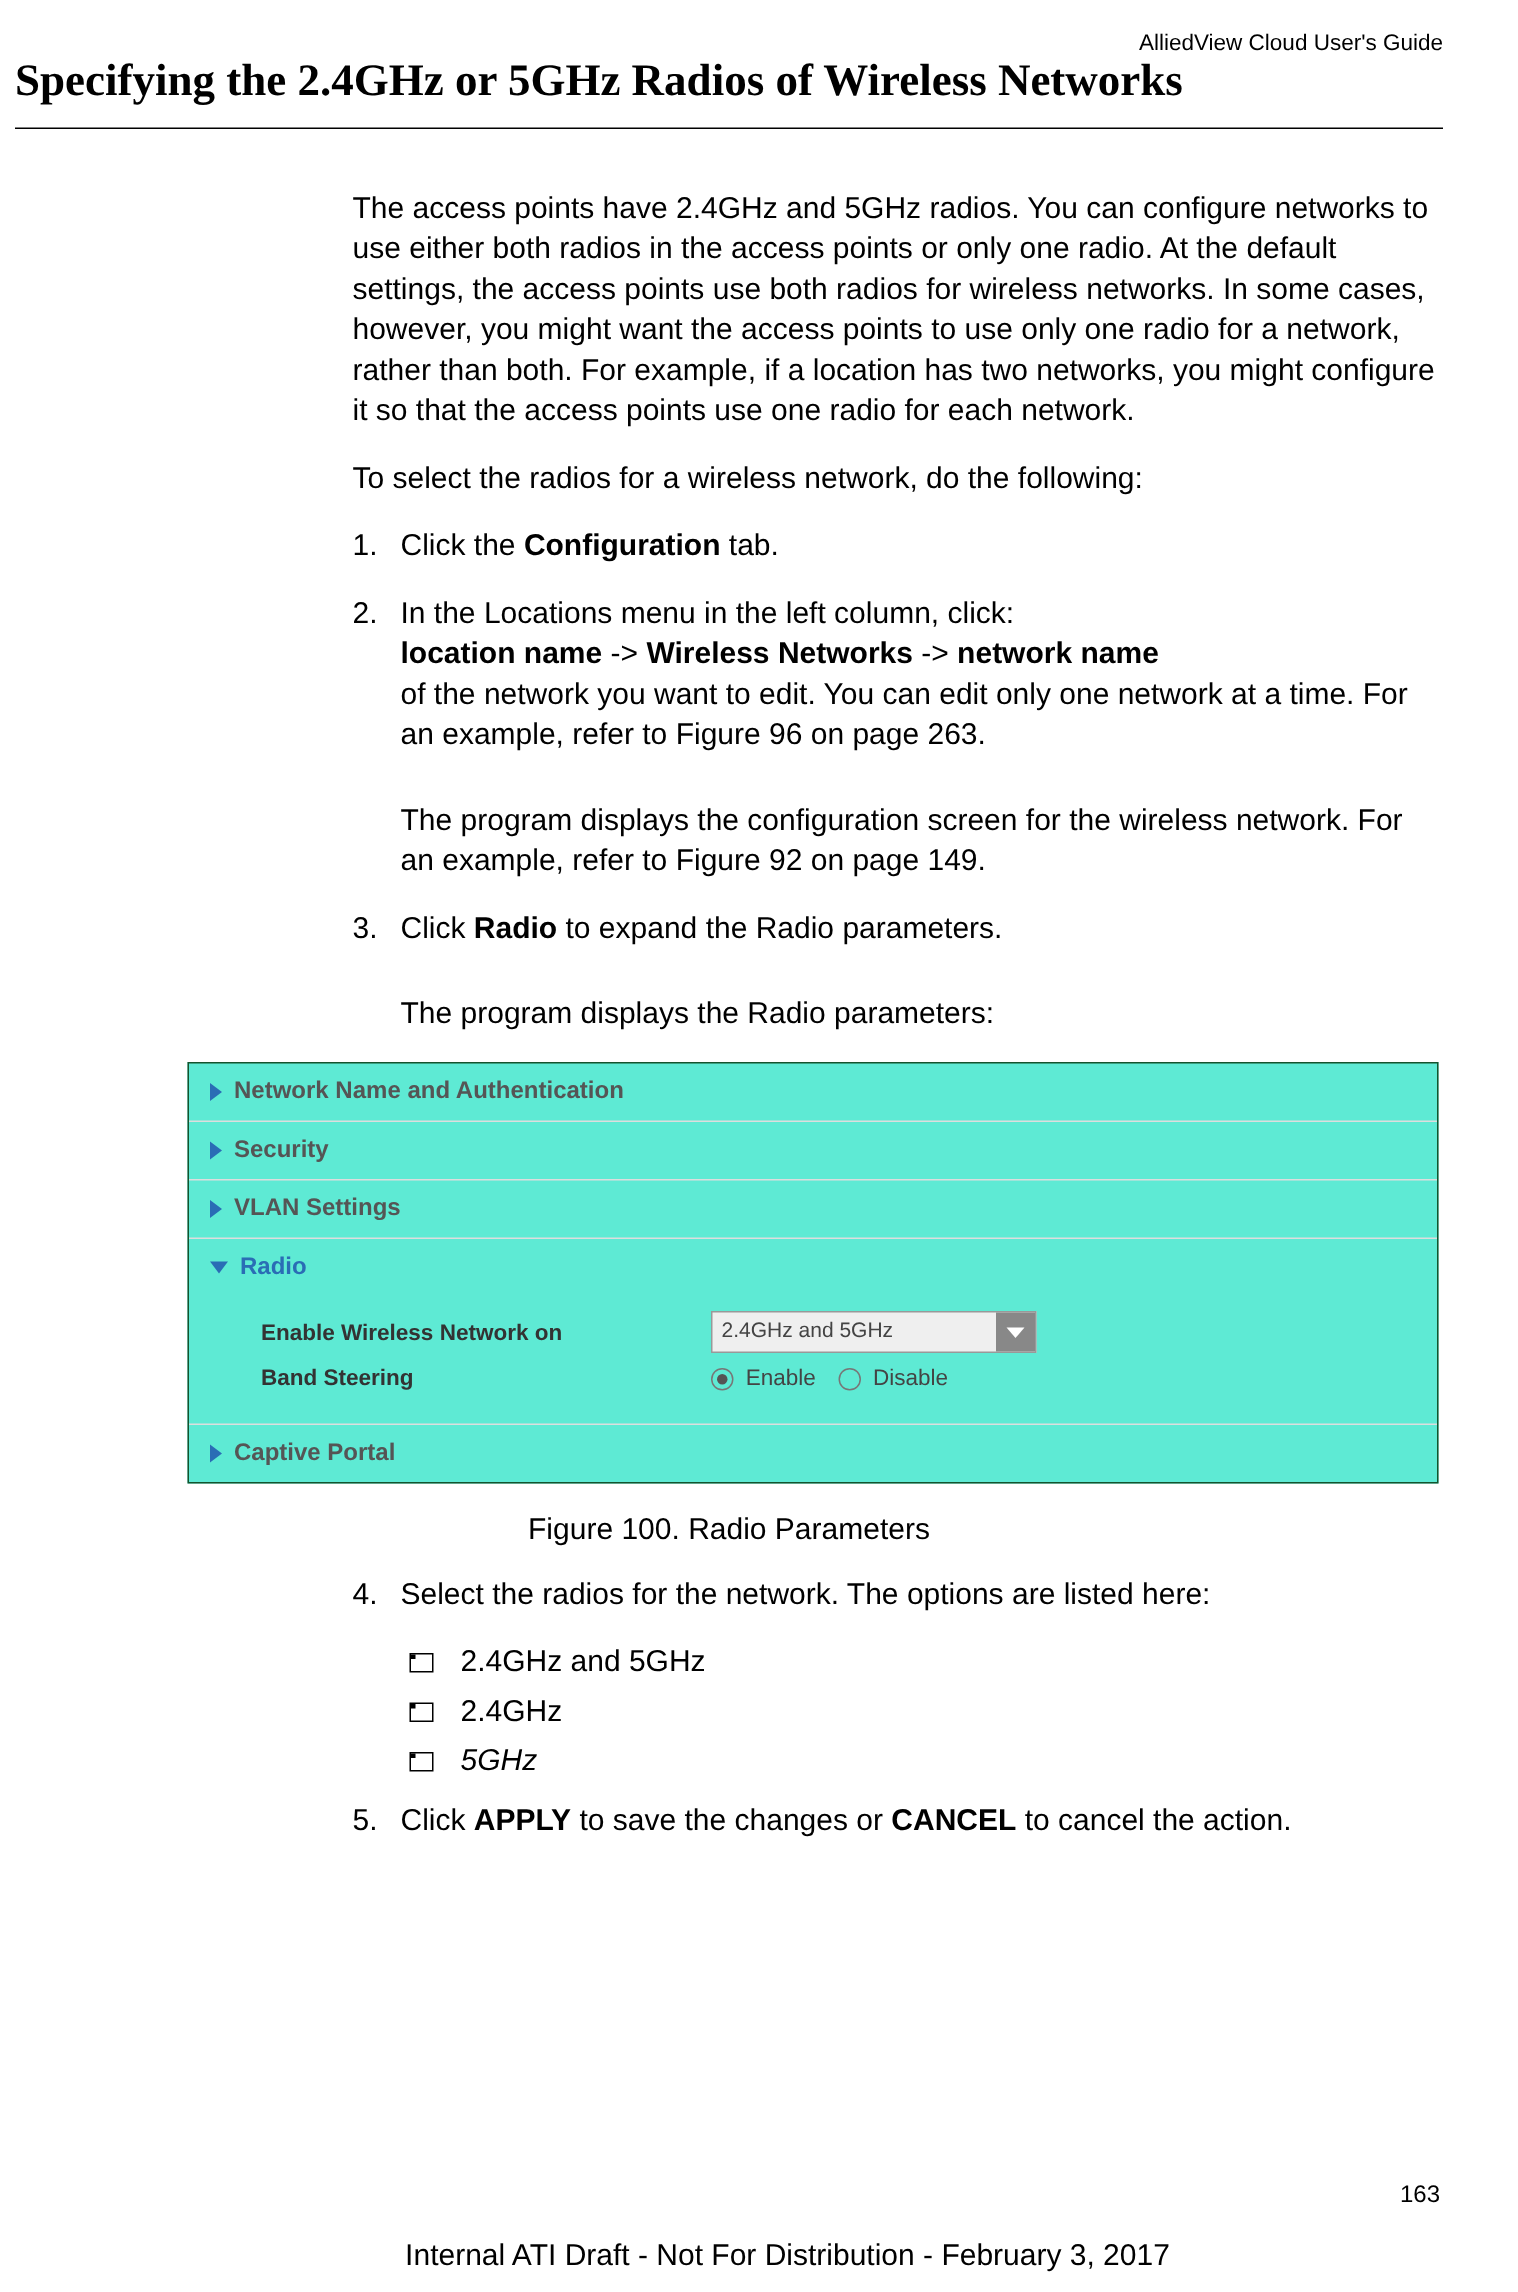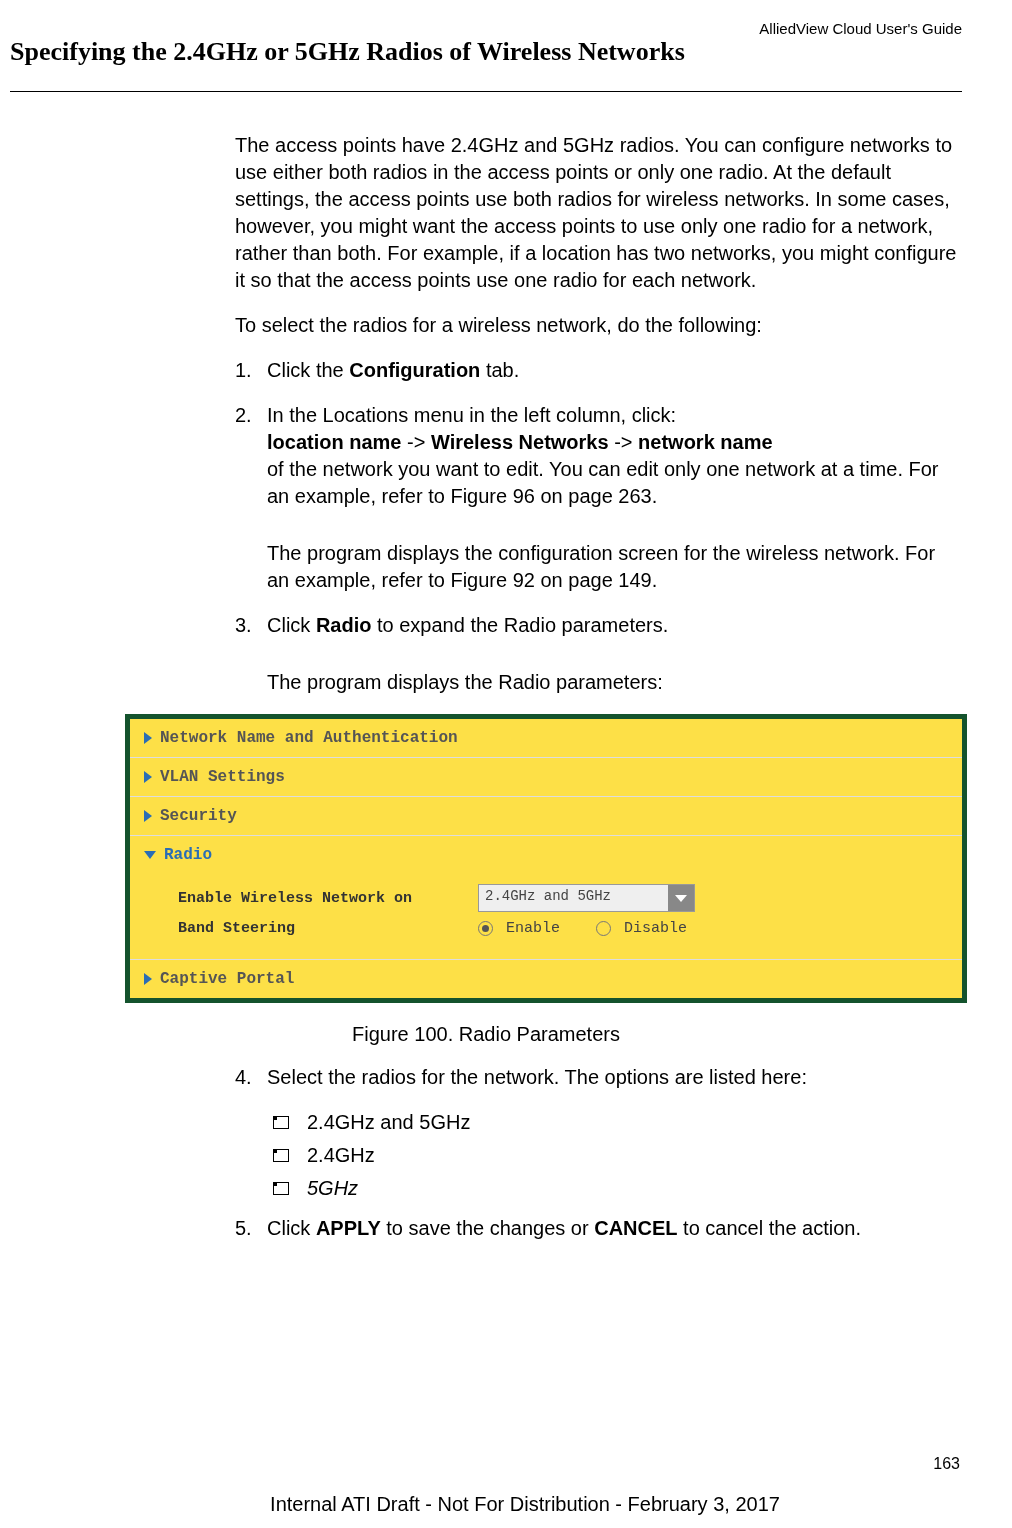--- a/index.html
+++ b/index.html
@@ -15,23 +15,23 @@
   .page {
     padding: 20px 50px 20px 10px;
     box-sizing: border-box;
   }
   .header-right {
     text-align: right;
     font-size: 15px;
   }
   .section-title {
     font-family: "Times New Roman", Times, serif;
-    font-size: 26px;
+    font-size: 30px;
     font-weight: bold;
-    margin: 0 0 24px 0;
+    margin: 0 0 14px 0;
   }
   .section-rule {
     border: none;
     border-top: 1.5px solid #000;
     margin: 0 0 40px 0;
   }
   .body-col {
     margin-left: 225px;
     font-size: 20px;
     line-height: 1.35;
@@ -95,24 +95,23 @@
     width: 100%;
     text-align: center;
     font-size: 20px;
     padding-left: 19px;
   }
 
   
   .ui-panel {
     margin: 10px 0 0 115px;
     width: 832px;
-    border: 5px solid #14532d;
-    background: #fde047;
+    border: 1px solid #14532d;
+    background: #5eead4;
     font-size: 16px;
-    font-family: Liberation Mono, monospace;
   }
   .ui-row {
     border-bottom: 1px solid #ddd;
     padding: 10px 10px 10px 14px;
     display: flex;
     align-items: center;
     color: #555;
     font-weight: bold;
   }
   .ui-row-expanded {
@@ -170,21 +169,21 @@
     display: flex;
     align-items: center;
     justify-content: center;
   }
   .ui-select-chevron {
     width: 0; height: 0;
     border-left: 6px solid transparent;
     border-right: 6px solid transparent;
     border-top: 7px solid #fff;
   }
-  .ui-radio-group { display: flex; gap: 36px; align-items: center; font-size: 15px; color: #444; }
+  .ui-radio-group { display: flex; gap: 15px; align-items: center; font-size: 15px; color: #444; }
   .ui-radio-btn {
     width: 13px; height: 13px; border-radius: 50%;
     border: 1.5px solid #777; margin-right: 4px;
     display: inline-flex; align-items: center; justify-content: center;
     vertical-align: middle;
   }
   .ui-radio-btn.sel::after {
     content: ""; width: 7px; height: 7px; border-radius: 50%; background: #555;
   }
   .ui-last-row { border-bottom: none; }
@@ -228,25 +227,25 @@
     </div>
   </div>
 
   <div class="ui-panel">
     <div class="ui-row">
       <span class="tri-right"></span>
       <span>Network Name and Authentication</span>
     </div>
     <div class="ui-row">
       <span class="tri-right"></span>
-      <span>VLAN Settings</span>
+      <span>Security</span>
     </div>
     <div class="ui-row">
       <span class="tri-right"></span>
-      <span>Security</span>
+      <span>VLAN Settings</span>
     </div>
     <div class="ui-row ui-row-expanded" style="border-bottom:none;">
       <span class="tri-down"></span>
       <span>Radio</span>
     </div>
     <div class="ui-radio-body">
       <div class="ui-field-row">
         <div class="ui-label">Enable Wireless Network on</div>
         <div class="ui-select">
           <div class="ui-select-text">2.4GHz and 5GHz</div>

